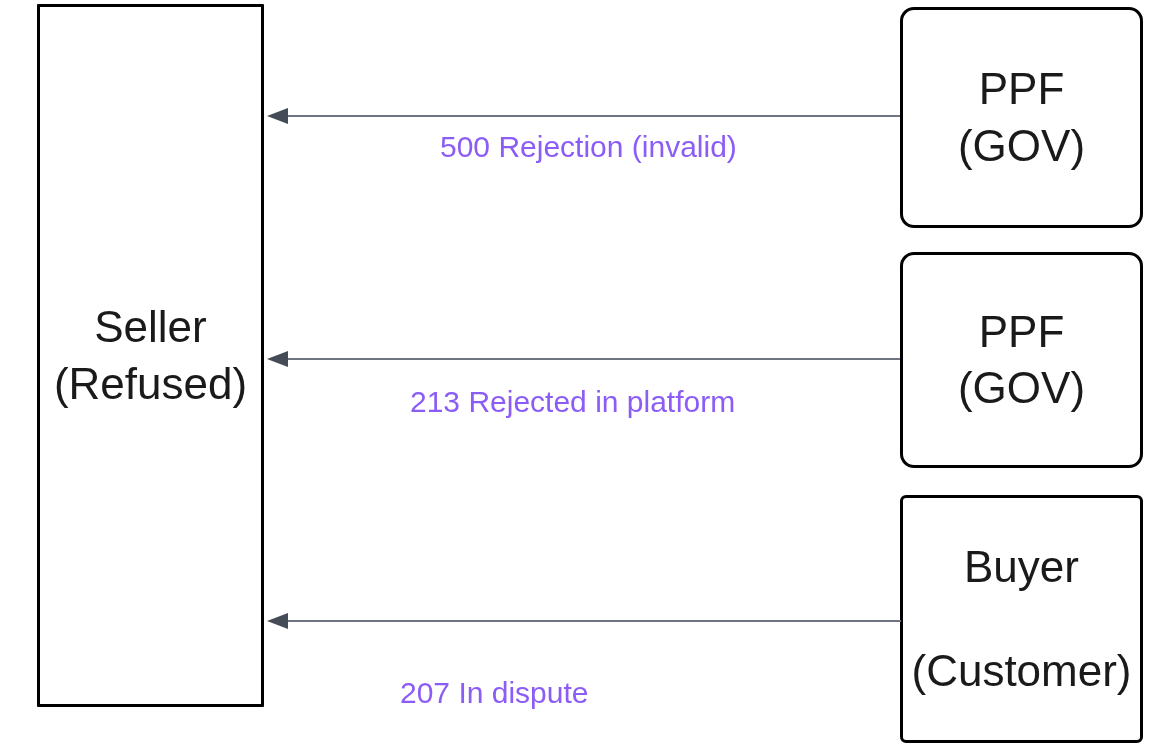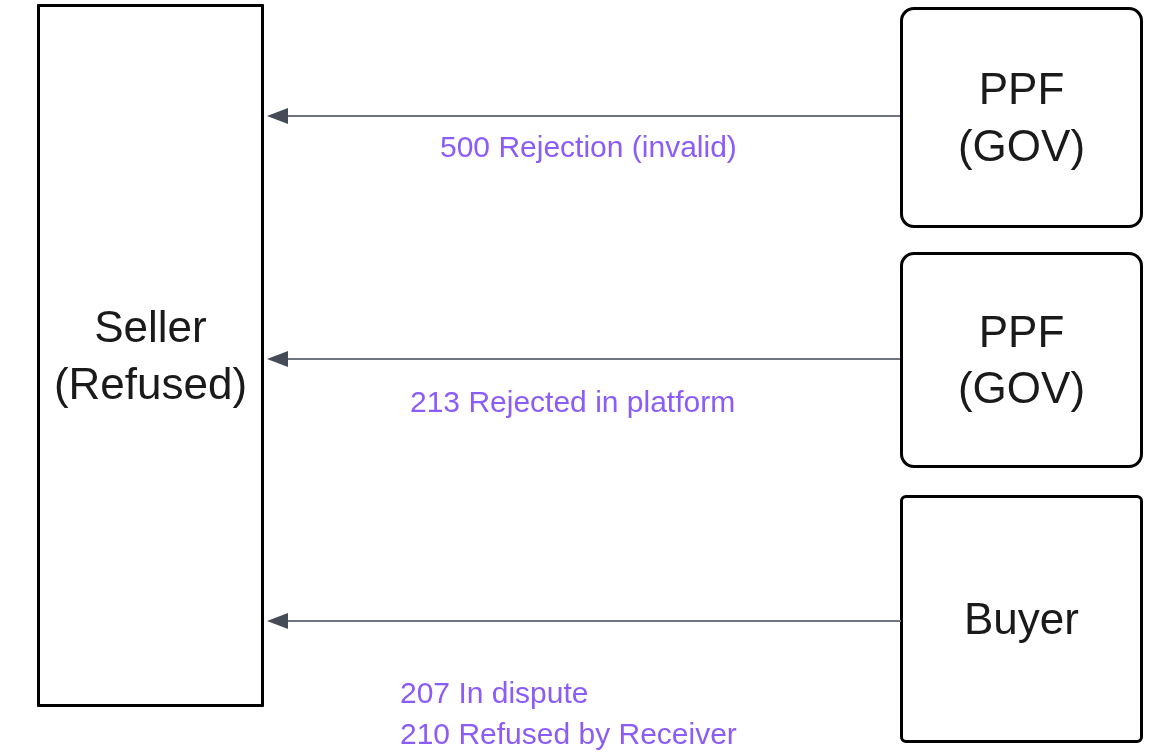--- a/index.html
+++ b/index.html
@@ -100,30 +100,30 @@
     <span>(GOV)</span>
   </div>
 
   <div class="node node--ppf-middle">
     <span>PPF</span>
     <span>(GOV)</span>
   </div>
 
   <div class="node node--buyer">
     <span>Buyer</span>
+    <span>(Customer)</span>
   </div>
 
   <div class="arrow-line line--1"></div>
   <div class="arrow-head head--1"></div>
   <div class="edge-label label--1">500 Rejection (invalid)</div>
 
   <div class="arrow-line line--2"></div>
   <div class="arrow-head head--2"></div>
   <div class="edge-label label--2">213 Rejected in platform</div>
 
   <div class="arrow-line line--3"></div>
   <div class="arrow-head head--3"></div>
   <div class="edge-label label--3">
     <span class="line">207 In dispute</span>
-    <span class="line">210 Refused by Receiver</span>
   </div>
 
 </div>
 
 </body></html>

